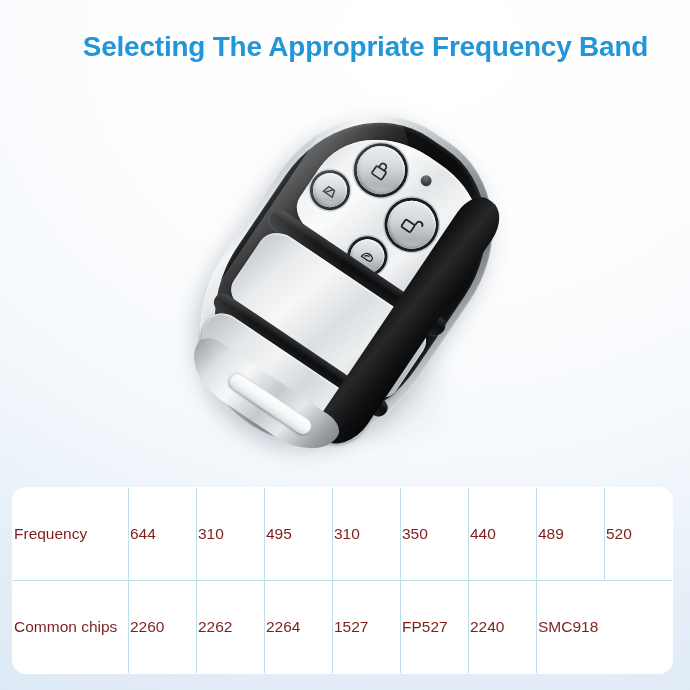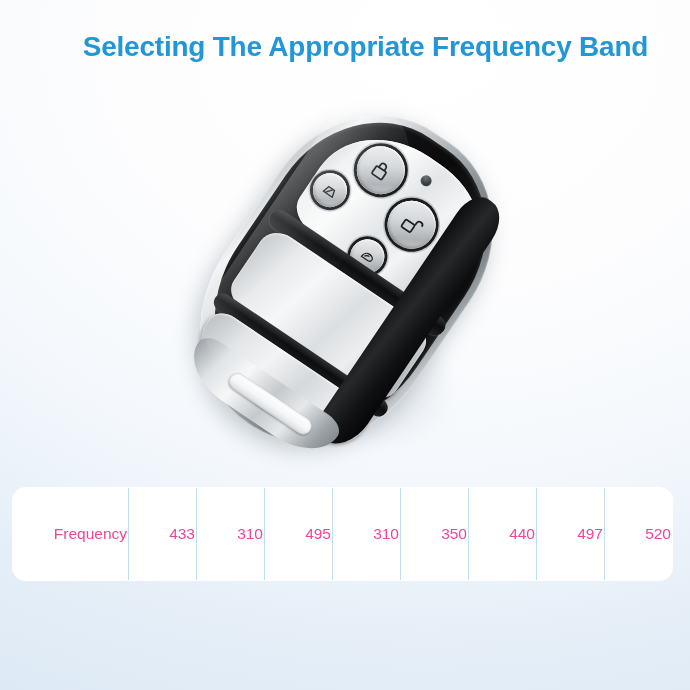--- a/index.html
+++ b/index.html
@@ -246,24 +246,24 @@
     width: 661px;
     border-collapse: collapse;
     background: #ffffff;
     border: 1.4px solid #3f9fb8;
     border-radius: 14px;
     overflow: hidden;
     table-layout: fixed;
   }
   .freq-table td {
     border: 1px solid #bfe0ea;
-    color: #ec4899;
+    color: #7f1d1d;
     font-family: "Liberation Sans", sans-serif;
     font-size: 15.5px;
-    text-align: right;
+    text-align: left;
     height: 90px;
     vertical-align: middle;
     background: #ffffff;
   }
   .freq-table tr:first-child td { border-top: none; }
   .freq-table tr:last-child td  { border-bottom: none; }
   .freq-table td:first-child    { border-left: none; }
   .freq-table td:last-child     { border-right: none; }
   .col-label { width: 116px; }
   .col-data  { width: 68px; }
@@ -350,25 +350,35 @@
         <col class="col-data">
       <col class="col-data">
         <col class="col-data">
         <col class="col-data">
         <col class="col-data">
         <col class="col-data">
     </colgroup>
     <tbody>
       <tr>
         <td>Frequency</td>
-        <td>433</td>
+        <td>644</td>
         <td>310</td>
         <td>495</td>
         <td>310</td>
         <td>350</td>
         <td>440</td>
-        <td>497</td>
+        <td>489</td>
         <td>520</td>
+      </tr>
+      <tr>
+        <td>Common chips</td>
+        <td>2260</td>
+        <td>2262</td>
+        <td>2264</td>
+        <td>1527</td>
+        <td>FP527</td>
+        <td>2240</td>
+        <td colspan="2">SMC918</td>
       </tr>
     </tbody>
   </table>
 
 </div>
 
 </body></html>

